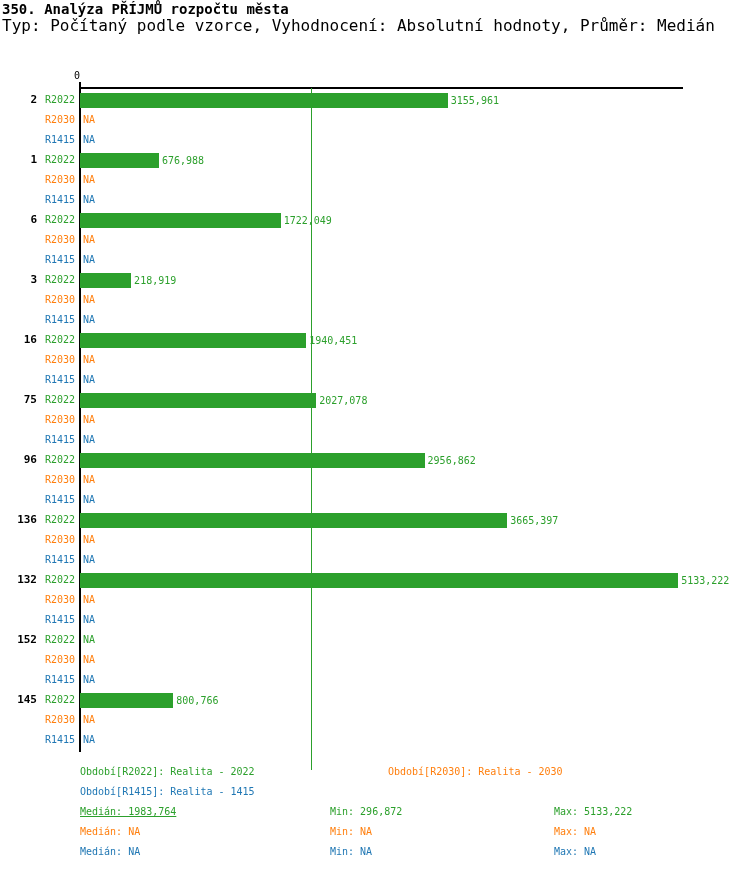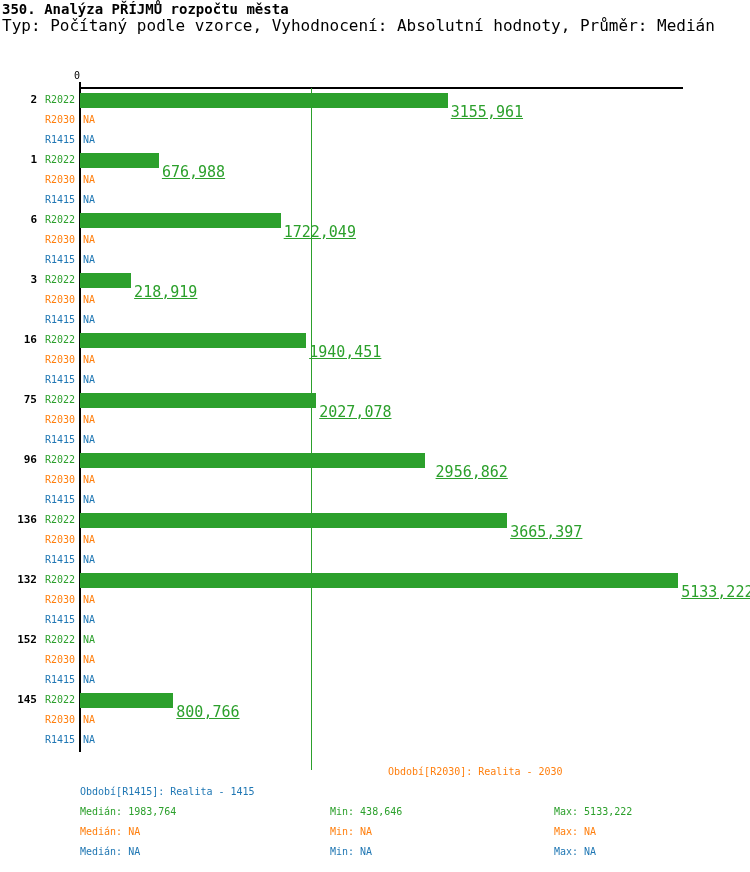--- a/index.html
+++ b/index.html
@@ -109,25 +109,24 @@
     white-space: nowrap;
   }
   .bar {
     position: absolute;
     left: 80px;
     top: 3px;
     height: 15px;
   }
   .valtxt {
     position: absolute;
-    top: 12px;
-    font-size: 15px;
-    line-height: 20px;
-    white-space: nowrap;
-    text-decoration: underline;
+    top: 1px;
+    font-size: 10px;
+    line-height: 20px;
+    white-space: nowrap;
   }
   .natxt {
     position: absolute;
     left: 83px;
     top: 0px;
     font-size: 10px;
     line-height: 20px;
     white-space: nowrap;
   }
   .s2022 { color: #2ca02c; }
@@ -263,21 +262,21 @@
         <div class="srow" style="top: 40px;">
           <div class="srow-label s1415">R1415</div>
           <div class="natxt s1415">NA</div>
         </div>
       </div>
       <div class="grp" style="top: 380px;">
         <div class="grp-num">96</div>
         <div class="srow" style="top: 0px;">
           <div class="srow-label s2022">R2022</div>
           <div class="bar" style="width: 344.593px; background: rgb(44, 160, 44);"></div>
-          <div class="valtxt s2022" style="left: 427.593px; margin-left: 8px;">2956,862</div>
+          <div class="valtxt s2022" style="left: 427.593px;">2956,862</div>
         </div>
         <div class="srow" style="top: 20px;">
           <div class="srow-label s2030">R2030</div>
           <div class="natxt s2030">NA</div>
         </div>
         <div class="srow" style="top: 40px;">
           <div class="srow-label s1415">R1415</div>
           <div class="natxt s1415">NA</div>
         </div>
       </div>
@@ -342,28 +341,29 @@
         <div class="srow" style="top: 40px;">
           <div class="srow-label s1415">R1415</div>
           <div class="natxt s1415">NA</div>
         </div>
       </div>
     </div>
 </div>
 
 <div id="legend">
     <div class="lrow" style="top: 0px;">
+      <div class="lcell lc1" style="color: rgb(44, 160, 44);">Období[R2022]: Realita - 2022</div>
       <div class="lcell lc-mid" style="color: rgb(255, 127, 14); margin-left: 10px;">Období[R2030]: Realita - 2030</div>
     </div>
     <div class="lrow" style="top: 20px;">
       <div class="lcell lc1" style="color: rgb(31, 119, 180);">Období[R1415]: Realita - 1415</div>
     </div>
     <div class="lrow" style="top: 40px;">
-      <div class="lcell lc1" style="color: rgb(44, 160, 44);">Medián: 1983,764</div>
-      <div class="lcell lc2" style="color: rgb(44, 160, 44);">Min: 438,646</div>
+      <div class="lcell lc1" style="color: rgb(44, 160, 44); text-decoration: underline;">Medián: 1983,764</div>
+      <div class="lcell lc2" style="color: rgb(44, 160, 44);">Min: 296,872</div>
       <div class="lcell lc3" style="color: rgb(44, 160, 44);">Max: 5133,222</div>
     </div>
     <div class="lrow" style="top: 60px;">
       <div class="lcell lc1" style="color: rgb(255, 127, 14);">Medián: NA</div>
       <div class="lcell lc2" style="color: rgb(255, 127, 14);">Min: NA</div>
       <div class="lcell lc3" style="color: rgb(255, 127, 14);">Max: NA</div>
     </div>
     <div class="lrow" style="top: 80px;">
       <div class="lcell lc1" style="color: rgb(31, 119, 180);">Medián: NA</div>
       <div class="lcell lc2" style="color: rgb(31, 119, 180);">Min: NA</div>

